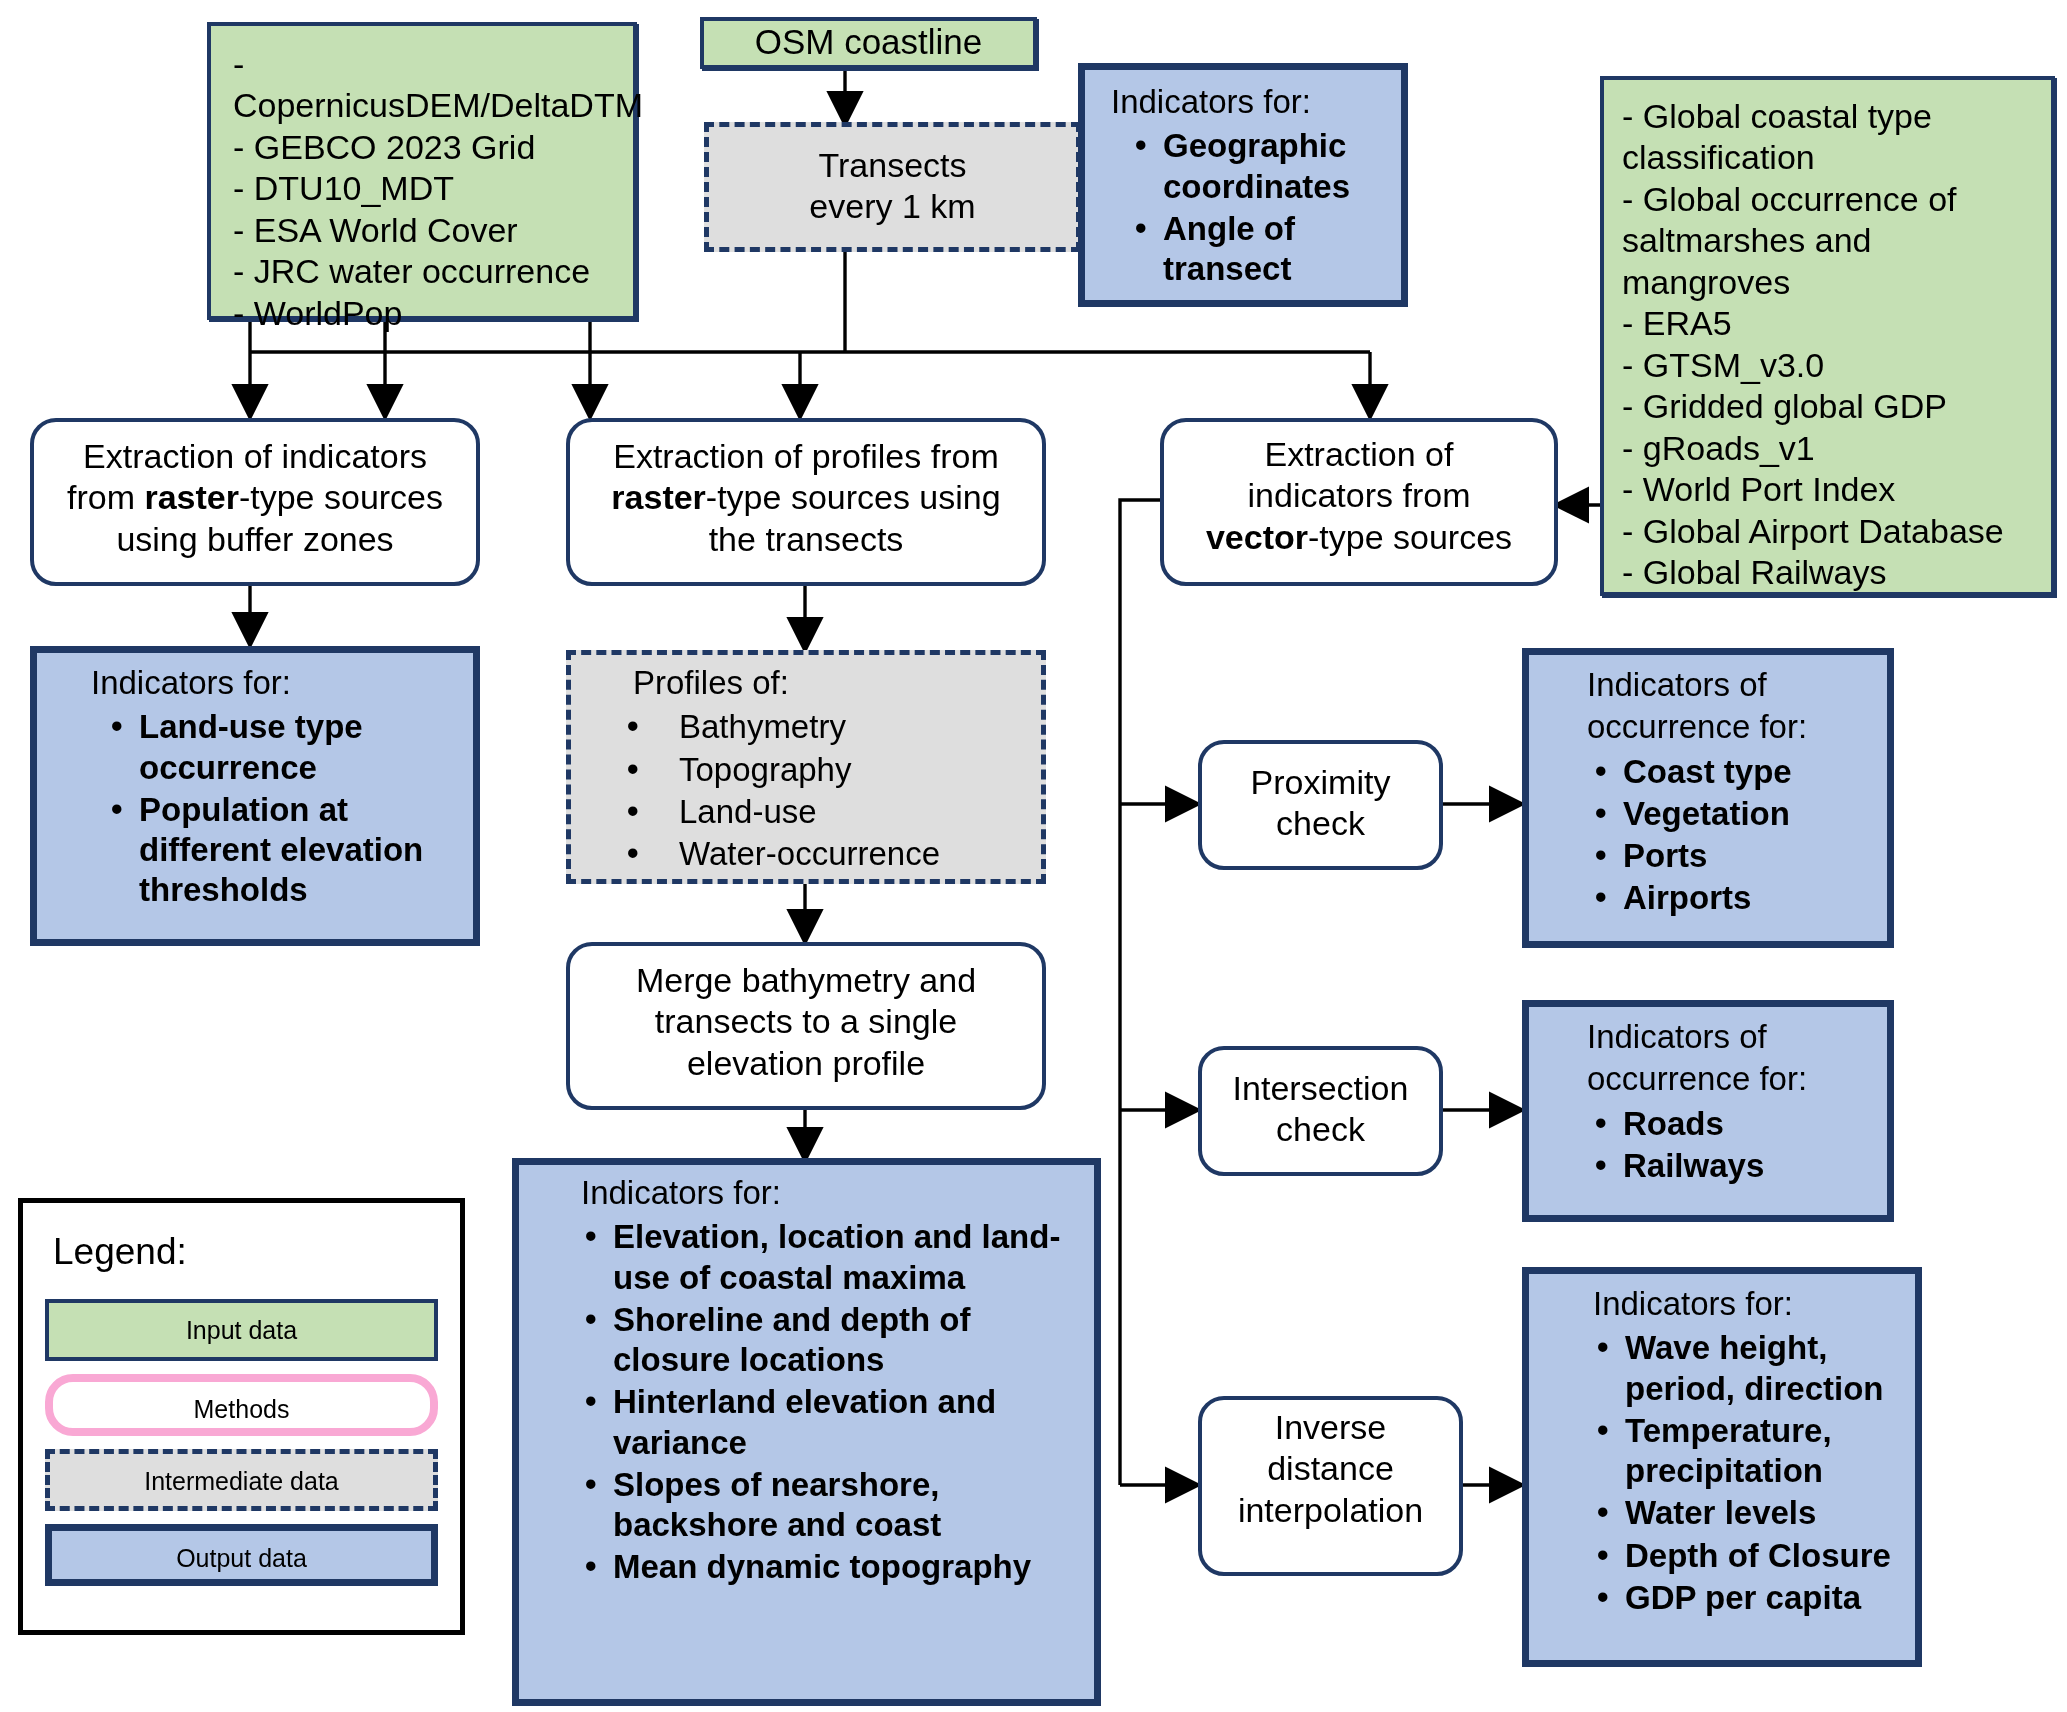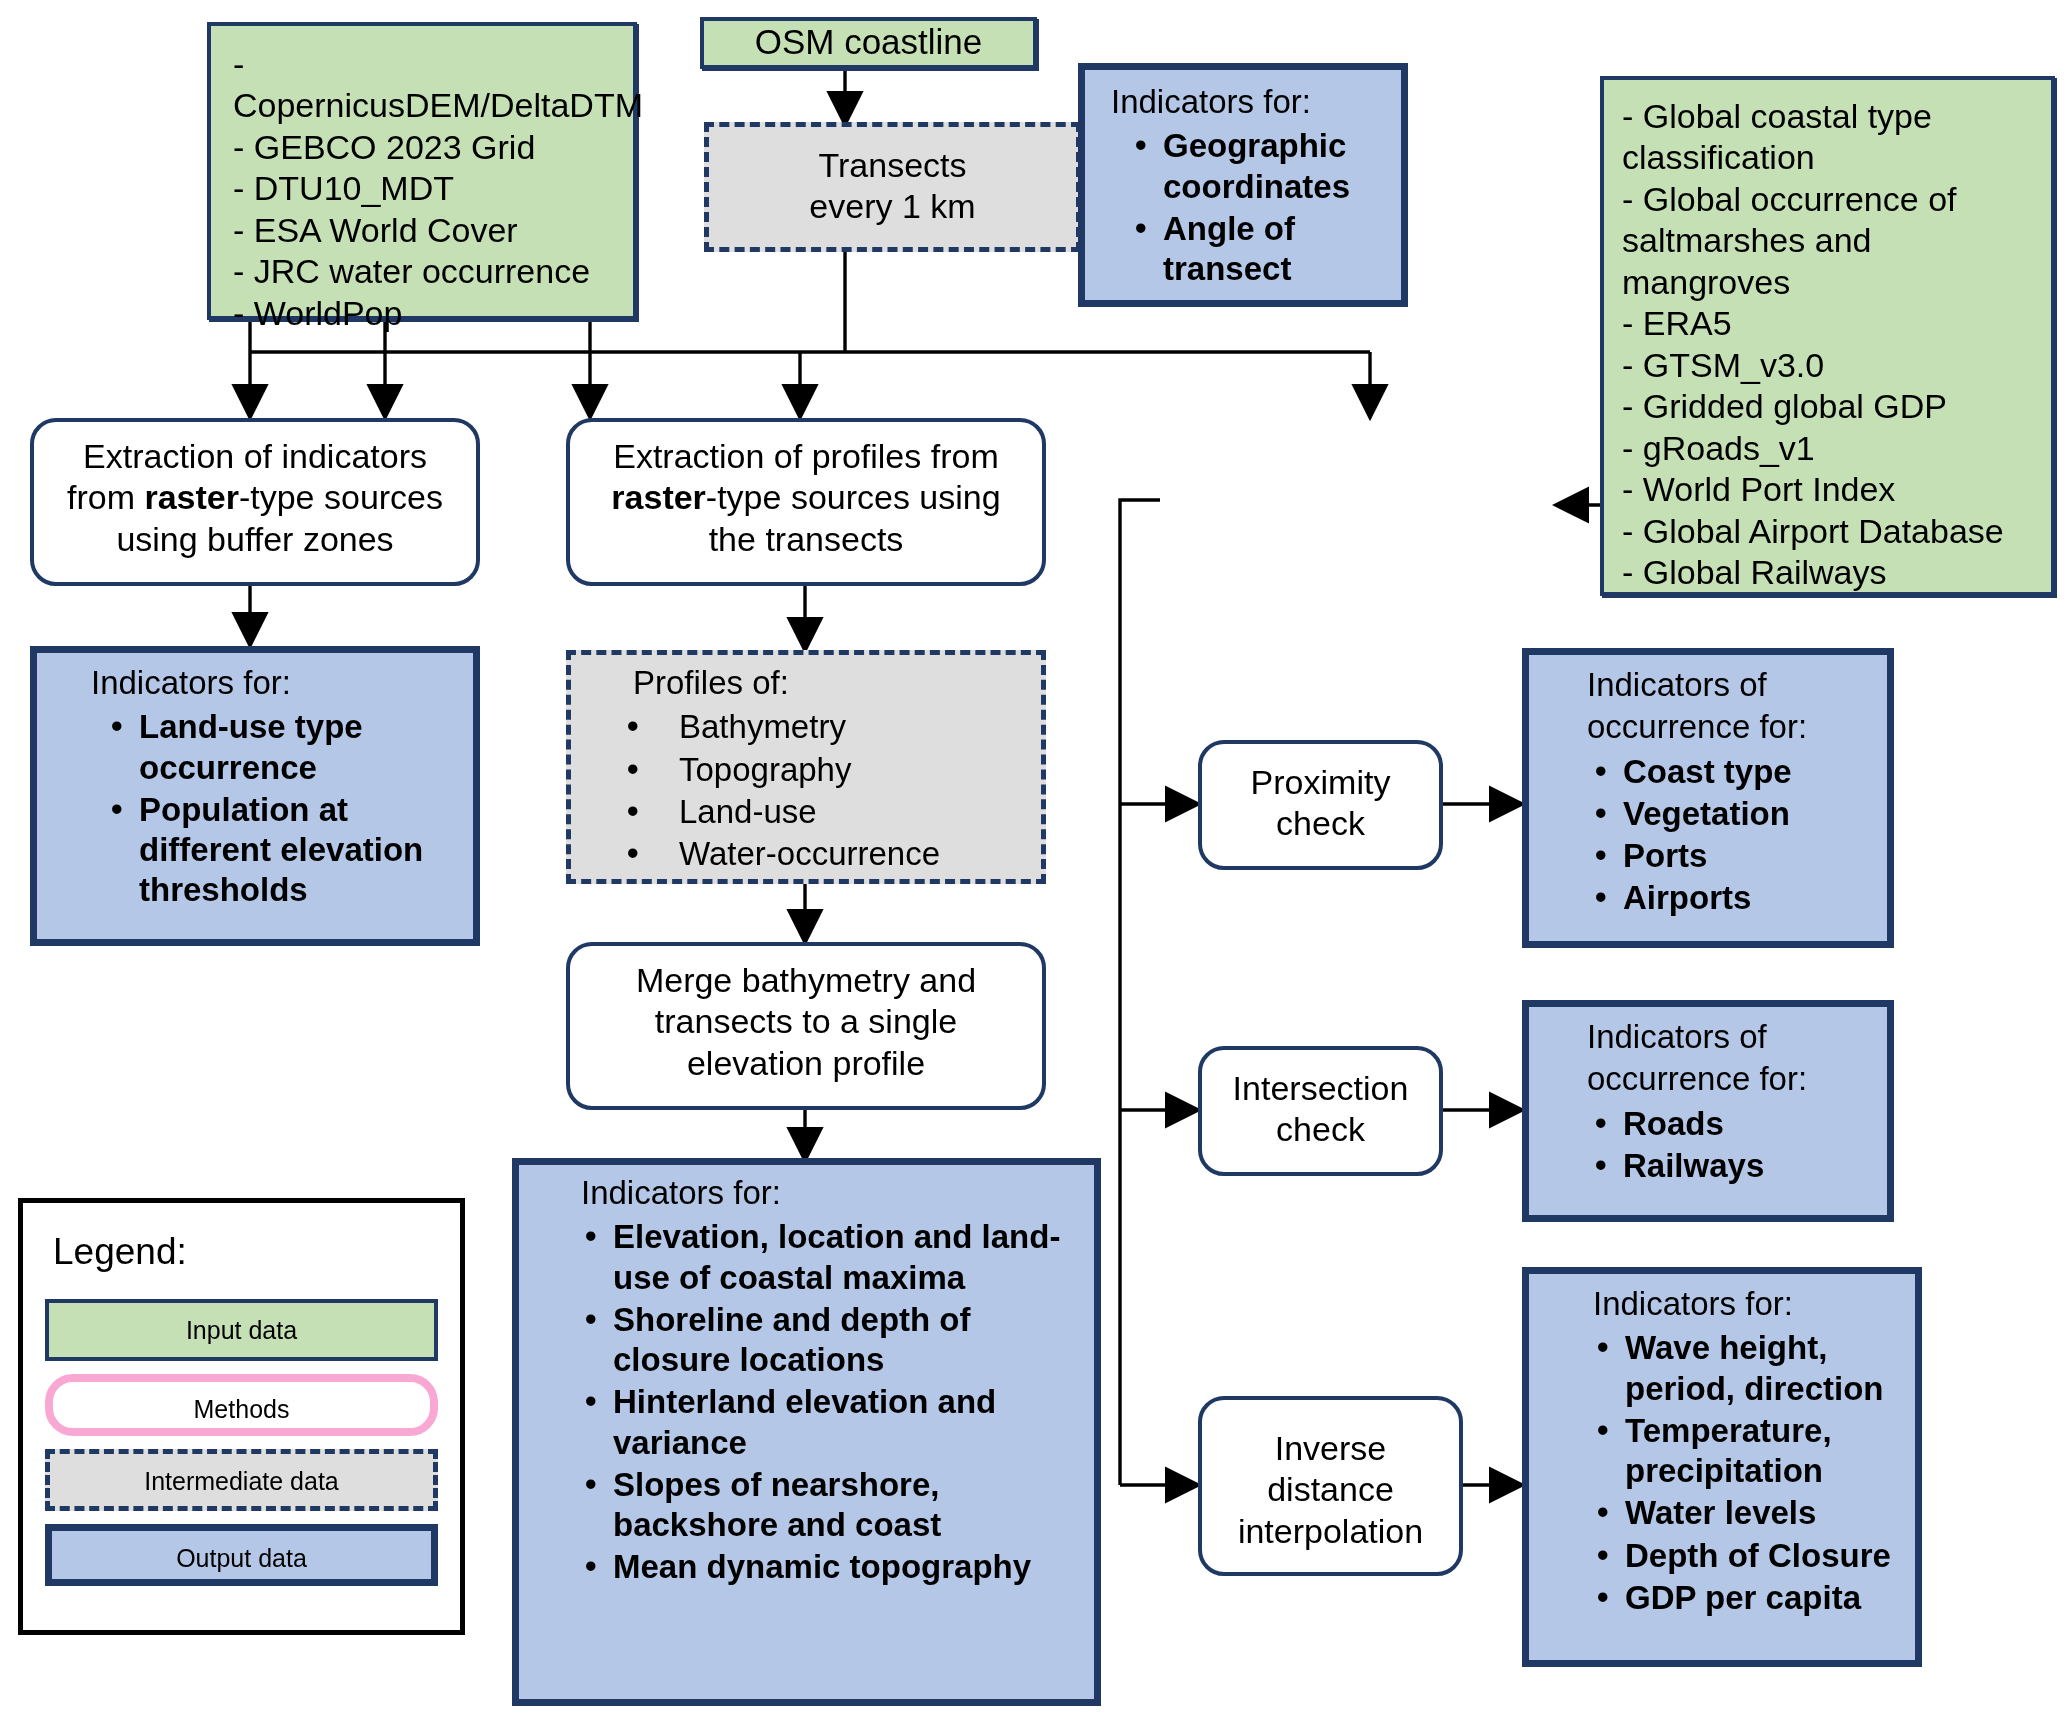--- a/index.html
+++ b/index.html
@@ -229,20 +229,25 @@
     <span class="txt fs-md"><span>from </span><b>raster</b><span>-type sources</span></span>
     <span class="txt fs-md">using buffer zones</span>
   </div>
 
   <div class="node method-box center" style="left:566px;top:418px;width:480px;height:168px;padding-top:14px;">
     <span class="txt fs-md">Extraction of profiles from</span>
     <span class="txt fs-md"><b>raster</b><span>-type sources using</span></span>
     <span class="txt fs-md">the transects</span>
   </div>
 
+  <div class="node method-box center" style="left:1160px;top:418px;width:398px;height:168px;padding-top:12px;">
+    <span class="txt fs-md">Extraction of</span>
+    <span class="txt fs-md">indicators from</span>
+    <span class="txt fs-md"><b>vector</b><span>-type sources</span></span>
+  </div>
 
   <div class="node output-box" style="left:30px;top:646px;width:450px;height:300px;">
     <span class="txt fs-sm hdr" style="padding:10px 0 2px 54px;">Indicators for:</span>
     <ul class="blist fs-sm" style="padding-left:70px;">
       <li>Land-use type occurrence</li>
       <li>Population at different elevation thresholds</li>
     </ul>
   </div>
 
   <div class="node intermediate-box" style="left:566px;top:650px;width:480px;height:234px;">
@@ -295,21 +300,21 @@
 
   <div class="node output-box" style="left:1522px;top:1000px;width:372px;height:222px;">
     <span class="txt fs-sm hdr" style="padding:10px 0 0 58px;">Indicators of</span>
     <span class="txt fs-sm hdr" style="padding:0 0 2px 58px;">occurrence for:</span>
     <ul class="blist fs-sm" style="padding-left:62px;">
       <li>Roads</li>
       <li>Railways</li>
     </ul>
   </div>
 
-  <div class="node method-box center" style="left:1198px;top:1396px;width:265px;height:180px;padding-top:28px;">
+  <div class="node method-box center" style="left:1198px;top:1396px;width:265px;height:180px;padding-top:7px;">
     <span class="txt fs-md">Inverse</span>
     <span class="txt fs-md">distance</span>
     <span class="txt fs-md">interpolation</span>
   </div>
 
   <div class="node output-box" style="left:1522px;top:1267px;width:400px;height:400px;">
     <span class="txt fs-sm hdr" style="padding:10px 0 2px 64px;">Indicators for:</span>
     <ul class="blist fs-sm" style="padding-left:64px;">
       <li>Wave height, period, direction</li>
       <li>Temperature, precipitation</li>

